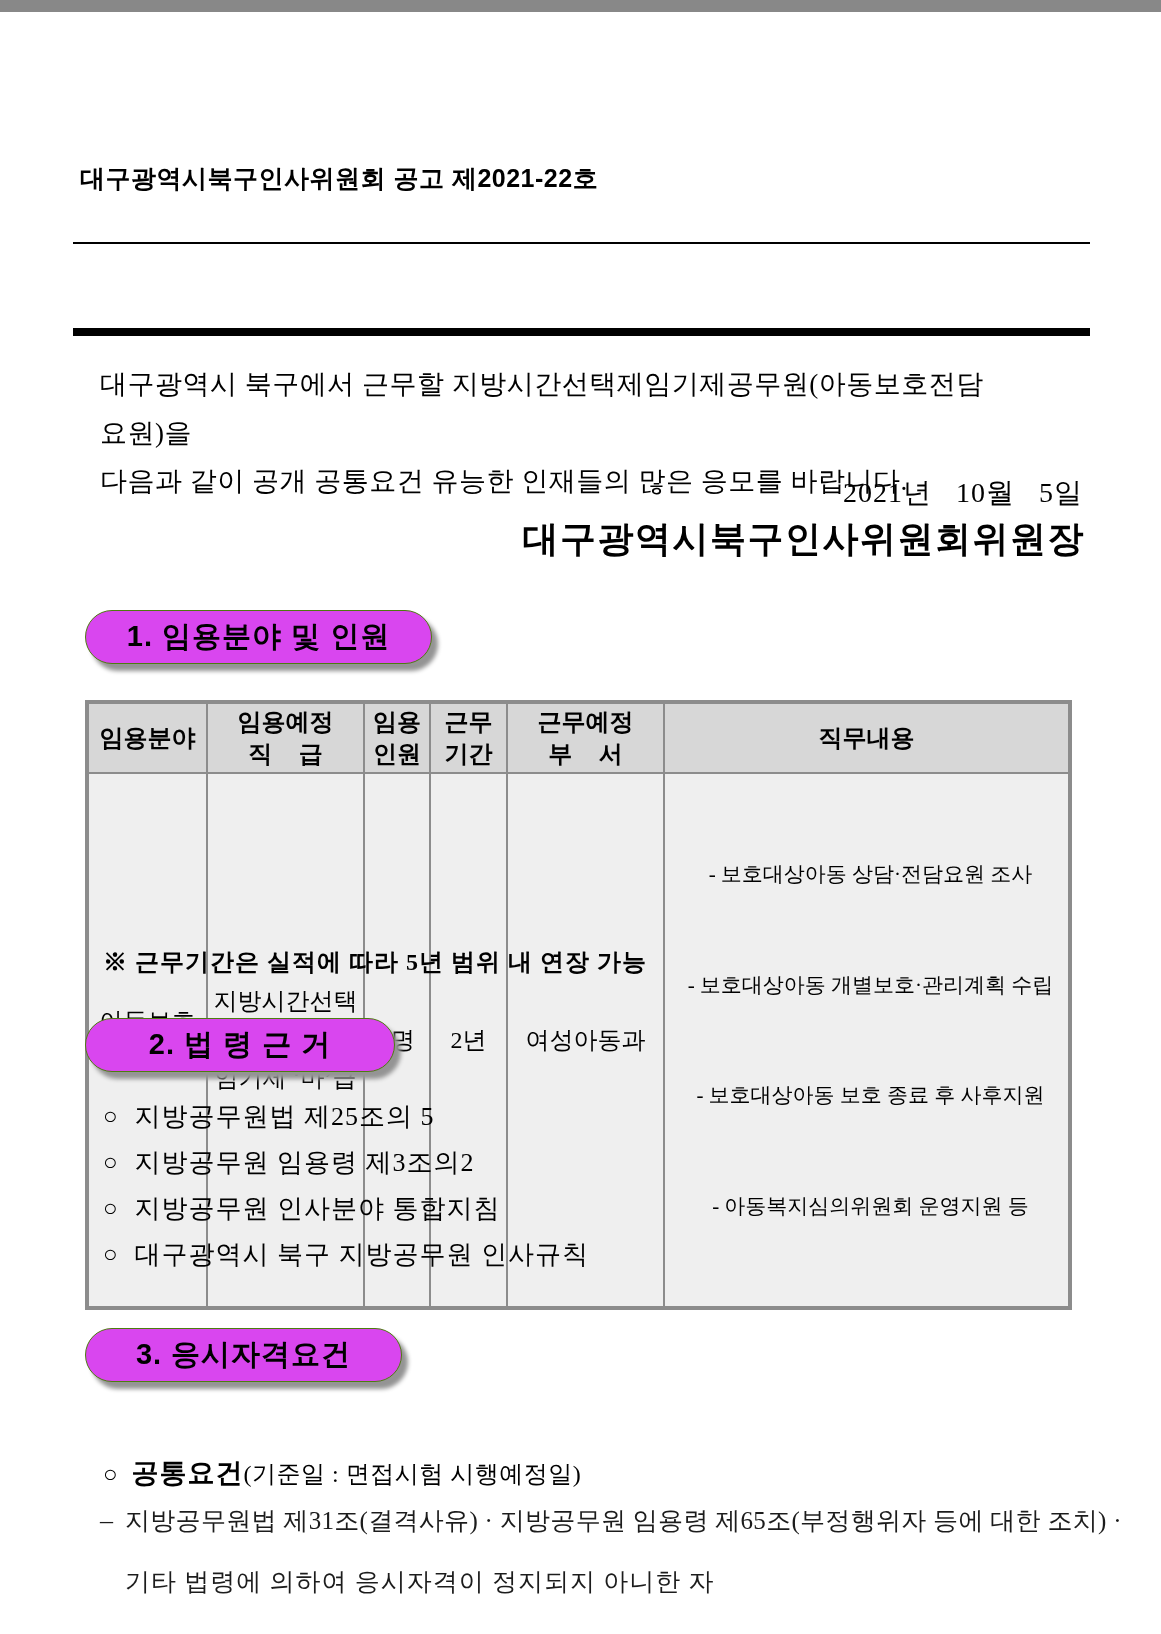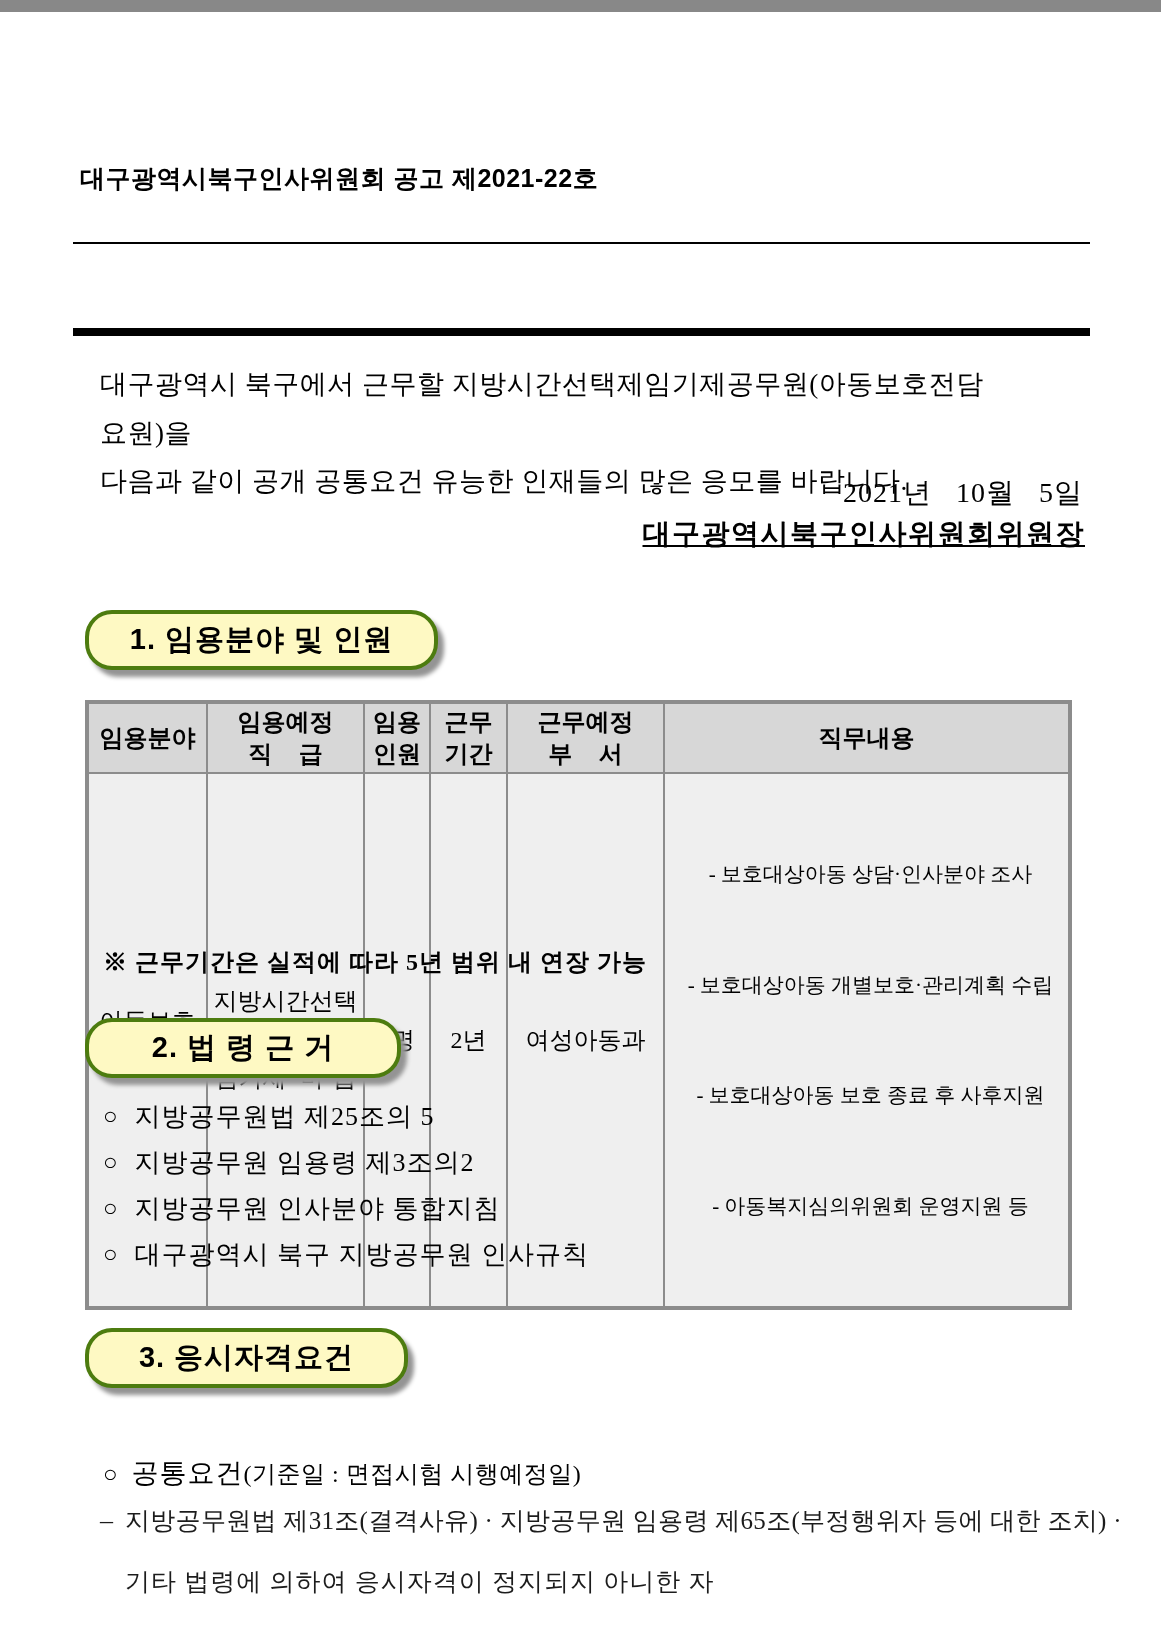--- a/index.html
+++ b/index.html
@@ -32,27 +32,27 @@
     position:absolute; left:100px; top:348px; width:910px;
     font-size:27px; line-height:1.8; letter-spacing:0.5px;
   }
 
   .date-line {
     position:absolute; right:78px; top:462px;
     font-size:28px; white-space:pre; letter-spacing:1px;
   }
   .issuer-line {
     position:absolute; right:76px; top:503px;
-    font-size:28px; font-weight:bold; letter-spacing:1.5px;text-decoration:underline;
+    font-size:36px; font-weight:bold; letter-spacing:1.5px;
   }
 
   .sec-box {
     position:absolute;
-    background:#fef9c3;
-    border:4px solid #4d7c0f;
+    background:#d946ef;
+    border:1px solid #4d7c0f;
     border-radius:27px;
     box-shadow:6px 7px 4px #949494;
     display:flex; align-items:center; justify-content:center;
     font-family:"Liberation Sans", sans-serif;
     font-weight:bold; font-size:29px; letter-spacing:1px;
     white-space:pre;
   }
   #sec1-box { left:85px; top:598px; width:345px; height:52px; }
   #sec2-box { left:85px; top:1006px; width:308px; height:52px; }
   #sec3-box { left:85px; top:1316px; width:315px; height:52px; }
@@ -81,21 +81,21 @@
     position:absolute; left:103px; top:934px;
     font-size:24px; font-weight:bold; letter-spacing:1px;text-align:center;
   }
 
   .legal-list { position:absolute; left:103px; top:1088px; }
   .legal-item { display:flex; gap:16px; font-size:26px; line-height:33px; margin-bottom:13px; letter-spacing:1px; }
   .bullet { font-size:24px; }
 
   .sec3-common { position:absolute; left:103px; top:1443px; display:flex; align-items:baseline; gap:14px; }
   .sec3-common .bullet { font-size:24px; }
-  .sec3-common .label { font-size:27px; font-weight:normal; letter-spacing:1px; }
+  .sec3-common .label { font-size:27px; font-weight:bold; letter-spacing:1px; }
   .sec3-common .detail { font-size:24px; letter-spacing:0.5px; }
 
   .sec3-item { position:absolute; left:100px; top:1492px; width:990px; display:flex; gap:12px; color:#1c1c1c; }
   .sec3-item .dash { font-size:26px; line-height:34px; }
   .sec3-item .line1 { font-size:25px; line-height:34px; white-space:nowrap; letter-spacing:0.3px; }
   .sec3-item .line2 { font-size:25px; line-height:34px; margin-top:27px; letter-spacing:1px; }
 </style>
 </head>
 <body>
 
@@ -141,21 +141,21 @@
       </tr>
       <tr>
         <td>아동보호
 전담요원</td>
         <td>지방시간선택제
 임기제 ‘마’급</td>
         <td>2명</td>
         <td>2년</td>
         <td>여성아동과</td>
         <td class="duties-cell">
-          <div class="duty-line">- 보호대상아동 상담·인사분야 조사</div>
+          <div class="duty-line">- 보호대상아동 상담·전담요원 조사</div>
           <div class="duty-line">- 보호대상아동 개별보호·관리계획 수립</div>
           <div class="duty-line">- 보호대상아동 보호 종료 후 사후지원</div>
           <div class="duty-line">- 아동복지심의위원회 운영지원 등</div>
         </td>
       </tr>
     </tbody>
       </table>
   </div>
 
   <div class="note">※ 근무기간은 실적에 따라 5년 범위 내 연장 가능</div>

